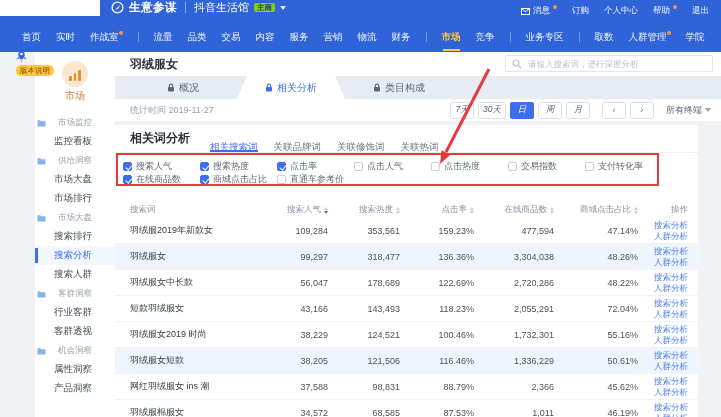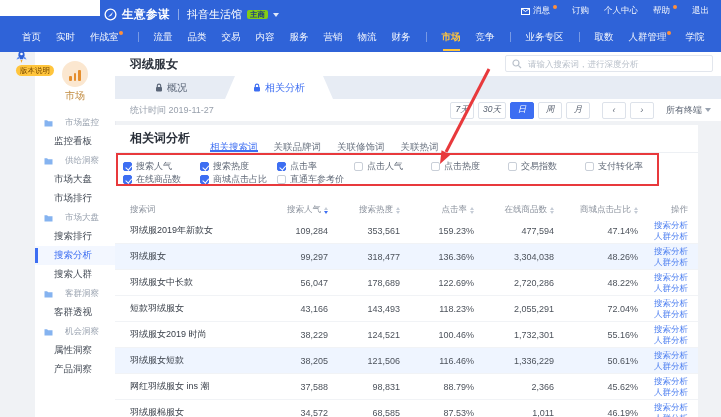--- a/index.html
+++ b/index.html
@@ -2,21 +2,21 @@
 <html><head>
 <meta charset="utf-8">
 <style>
   html,body{margin:0;padding:0;background:#fff;}
   .page{position:relative;width:721px;height:417px;overflow:hidden;background:#f0f2f5;
         font-family:"Liberation Sans","DejaVu Sans",sans-serif;-webkit-font-smoothing:antialiased;}
   a{text-decoration:none;cursor:pointer;}
 
   
   .hdr{position:absolute;left:0;top:0;width:721px;height:52px;background:#2f63d8;z-index:1;}
-  .logo-row{position:absolute;left:0;top:0;right:0;height:22px;display:flex;align-items:flex-end;}
+  .logo-row{position:absolute;left:7px;top:0;right:0;height:22px;display:flex;align-items:flex-start;}
   .logo-group{display:flex;align-items:center;gap:5px;margin-left:104px;}
   .logo-name{color:#fff;font-size:11.5px;font-weight:bold;letter-spacing:.5px;}
   .logo-sep{width:1px;height:11px;background:rgba(255,255,255,.45);margin:0 3px;}
   .shop-name{color:#fff;font-size:11px;}
   .shop-badge{background:#84cc16;color:#21407f;font-size:7.5px;border-radius:2px;padding:1px 3px;line-height:1;font-weight:bold;}
   .caret-w{width:0;height:0;border:3px solid transparent;border-top:4px solid rgba(255,255,255,.85);margin-top:3px;}
   .acct{position:absolute;right:12px;top:0;height:22px;display:flex;align-items:center;gap:15px;}
   .acct-item{display:flex;align-items:center;gap:3px;color:rgba(255,255,255,.95);font-size:8.5px;}
   .dot{display:inline-block;width:4px;height:4px;border-radius:50%;background:#ff8f3c;position:relative;top:-4px;}
   .nav-row{position:absolute;left:22px;right:0;top:22px;height:30px;display:flex;align-items:center;gap:15px;}
@@ -34,32 +34,32 @@
 
   
   .sidebar{position:absolute;left:35px;top:52px;width:80px;bottom:0;background:#fff;border-right:1px solid #e9ebf0;z-index:2;}
   .module{padding-top:9px;text-align:center;}
   .module-icon{width:26px;height:26px;border-radius:50%;background:#fbe7d0;margin:0 auto;display:flex;align-items:flex-end;justify-content:center;gap:2px;padding-bottom:6px;box-sizing:border-box;}
   .bar{width:2.5px;background:#e58e2e;border-radius:1px;}
   .b1{height:5px;}.b2{height:8px;}.b3{height:11px;}
   .module-label{font-size:10px;color:#c08a3e;margin-top:2px;}
   .side-menu{margin-top:10px;}
   .side-entry{height:19px;display:flex;align-items:center;gap:4px;padding-left:19px;font-size:9.5px;color:#454c57;position:relative;cursor:pointer;}
-  .side-entry.cat{padding-left:9px;font-size:8.5px;color:#9aa3b0;gap:12px;}
+  .side-entry.cat{padding-left:2px;font-size:8.5px;color:#9aa3b0;gap:12px;}
   .side-entry.active{color:#3d6ef2;background:#f3f7ff;}
   .side-entry.active::before{content:'';position:absolute;left:0;top:2px;bottom:2px;width:3px;background:#3d6ef2;}
 
   
   .main-top{position:absolute;left:115px;top:52px;right:0;height:24px;background:#fff;display:flex;align-items:center;z-index:2;}
   .kw-title{font-size:12px;font-weight:bold;color:#2b313b;margin-left:15px;}
   .search-box{position:absolute;right:8px;top:3px;width:208px;height:17px;border:1px solid #e2e6ed;border-radius:2px;background:#fff;display:flex;align-items:center;gap:4px;padding:0 6px;box-sizing:border-box;}
   .search-box input{border:none;outline:none;flex:1;font-size:8.5px;color:#555;background:transparent;font-family:inherit;}
   .search-box input::placeholder{color:#b9c0ca;}
 
-  .tabs-row{position:absolute;left:115px;top:76px;right:0;height:23px;background:#e7ecf4;display:flex;align-items:stretch;padding-left:2px;z-index:2;}
+  .tabs-row{position:absolute;left:115px;top:76px;right:0;height:23px;background:#e7ecf4;display:flex;align-items:stretch;padding-left:14px;z-index:2;}
   .tab{display:flex;align-items:center;justify-content:center;gap:4px;width:108px;font-size:10px;color:#5a6577;cursor:pointer;}
   .tab.active{background:#fff;color:#3d6ef2;clip-path:polygon(10px 0,calc(100% - 10px) 0,100% 100%,0 100%);}
 
   .meta-row{position:absolute;left:115px;top:99px;right:0;height:22px;background:#fff;display:flex;align-items:center;z-index:2;}
   .stat-time{font-size:9px;color:#98a0ac;margin-left:15px;}
   .date-controls{position:absolute;right:10px;top:0;height:22px;display:flex;align-items:center;gap:4px;}
   .dbtn{min-width:14px;height:15px;border:1px solid #dde2ea;background:#fff;border-radius:2px;font-size:8.5px;color:#5a6372;display:flex;align-items:center;justify-content:center;padding:0 4px;cursor:pointer;font-style:italic;}
   .dbtn.active{background:#3d6ef2;border-color:#3d6ef2;color:#fff;}
   .gap8{width:4px;}
   .terminal{display:flex;align-items:center;gap:3px;font-size:9px;color:#5a6372;margin-left:8px;cursor:pointer;}
@@ -387,20 +387,24 @@
           <span>搜索人群</span>
         </div>
 
         <div class="side-entry cat">
           <svg width="9" height="8" viewBox="0 0 9 8">
             <path d="M0.5 1.2h2.6l1 1h4.4v5.3H0.5z" fill="#85b3f0"></path>
           </svg>
           <span>客群洞察</span>
         </div>
 
+        <div class="side-entry">
+
+          <span>行业客群</span>
+        </div>
 
         <div class="side-entry">
 
           <span>客群透视</span>
         </div>
 
         <div class="side-entry cat">
           <svg width="9" height="8" viewBox="0 0 9 8">
             <path d="M0.5 1.2h2.6l1 1h4.4v5.3H0.5z" fill="#85b3f0"></path>
           </svg>
@@ -441,20 +445,27 @@
       </div>
 
       <div class="tab active">
         <svg width="8" height="9" viewBox="0 0 8 9">
           <rect x="1" y="4" width="6" height="4.4" rx="0.8" fill="currentColor"></rect>
           <path d="M2.3 4V2.8a1.7 1.7 0 0 1 3.4 0V4" fill="none" stroke="currentColor" stroke-width="1.1"></path>
         </svg>
         <span>相关分析</span>
       </div>
 
+      <div class="tab">
+        <svg width="8" height="9" viewBox="0 0 8 9">
+          <rect x="1" y="4" width="6" height="4.4" rx="0.8" fill="currentColor"></rect>
+          <path d="M2.3 4V2.8a1.7 1.7 0 0 1 3.4 0V4" fill="none" stroke="currentColor" stroke-width="1.1"></path>
+        </svg>
+        <span>类目构成</span>
+      </div>
     </div>
 
   <div class="meta-row">
     <span class="stat-time">统计时间 2019-11-27</span>
     <div class="date-controls">
       <span class="dc-btns" style="display:flex;gap:4px;">
 
           <span class="dbtn">
             <span>7天</span>
           </span>

